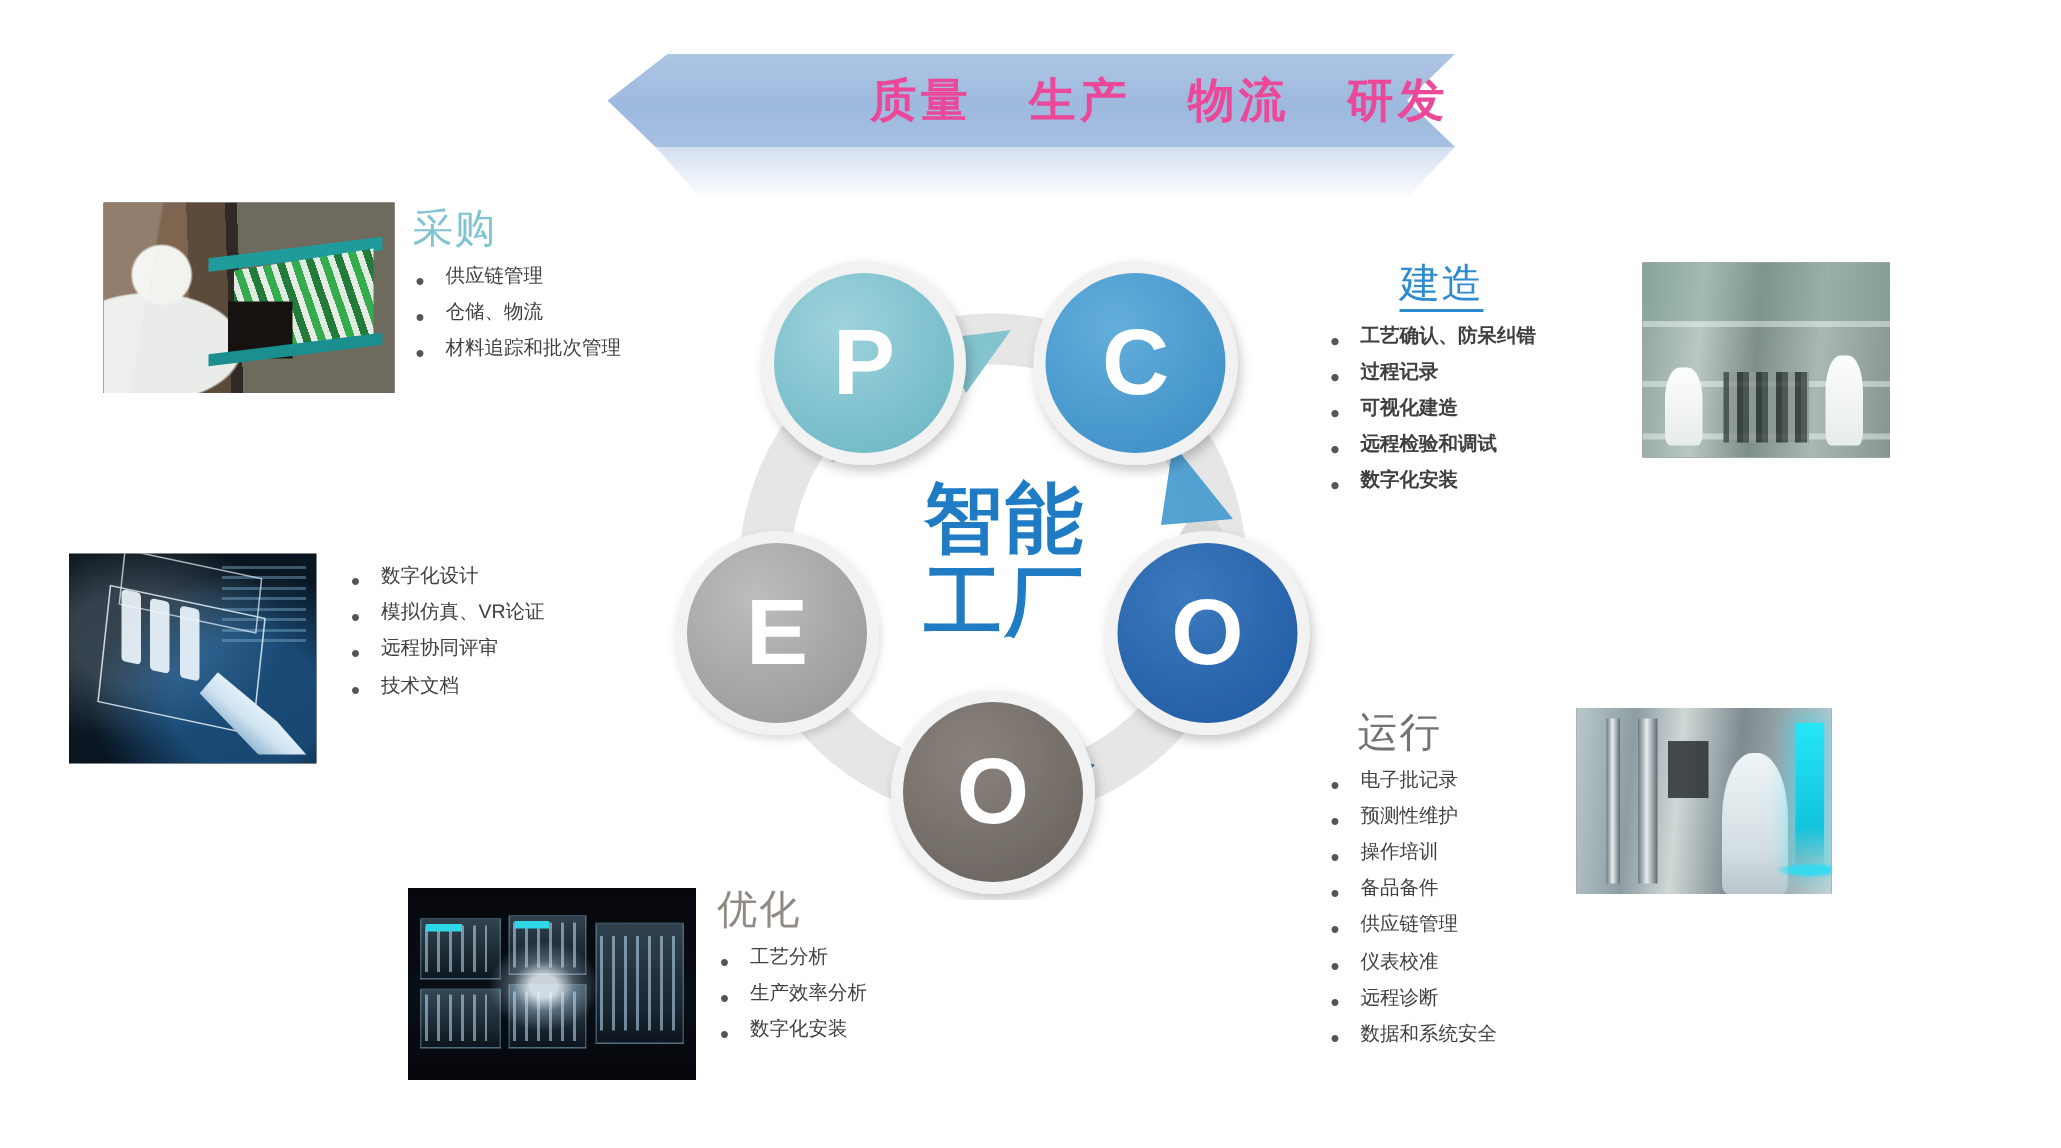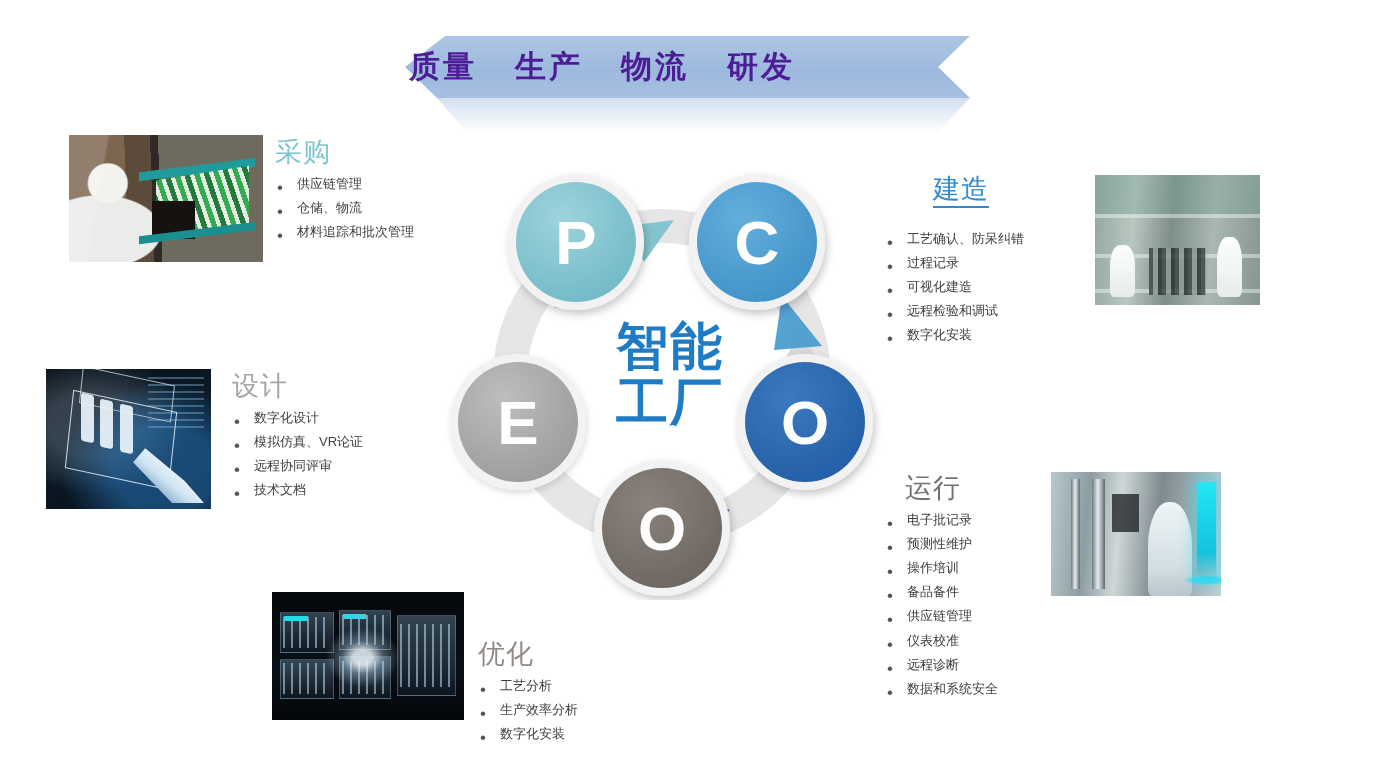--- a/index.html
+++ b/index.html
@@ -19,22 +19,22 @@
     clip-path:polygon(40px 0,565px 0,533px 31px,565px 62px,32px 62px,0 31px);
   }
   #banner-reflection{
     position:absolute;left:0;top:62px;width:565px;height:36px;
     background:linear-gradient(180deg,rgba(174,198,228,.55) 0%,rgba(174,198,228,0) 100%);
     -webkit-clip-path:polygon(32px 0,565px 0,533px 34px,62px 34px);
     clip-path:polygon(32px 0,565px 0,533px 34px,62px 34px);
   }
   #banner-text{
     position:absolute;left:0;top:0;width:565px;height:62px;
-    display:flex;align-items:center;justify-content:flex-start;gap:30px;
-    color:#4c1d95;font-size:31px;font-weight:bold;letter-spacing:3px;
+    display:flex;align-items:center;justify-content:flex-end;gap:30px;
+    color:#ec4899;font-size:31px;font-weight:bold;letter-spacing:3px;
     white-space:nowrap;
   }
   #banner-text span{padding:0 4px;}
 
   
   #cycle{position:absolute;left:430px;top:150px;width:470px;height:450px;}
   #cycle svg{display:block;}
 
   
   #center-label{
@@ -319,52 +319,51 @@
   <div class="photo" id="photo-design" style="left:46px;top:369px;width:165px;height:140px;">
     <div class="ph-inner"></div>
     <div class="code"></div>
     <div class="cad"></div>
     <div class="v1"></div>
       <div class="v2"></div>
       <div class="v3"></div>
     <div class="arm"></div>
   </div>
   <div class="block" id="block-design" style="left:232px;top:372px;">
-    <h3 style="color:#a6a6a6;">设计</h3>
     <ul>
       <li>数字化设计</li>
       <li>模拟仿真、VR论证</li>
       <li>远程协同评审</li>
       <li>技术文档</li>
     </ul>
   </div>
 
   <div class="photo" id="photo-optimize" style="left:272px;top:592px;width:192px;height:128px;">
     <div class="ph-inner"></div>
     <div class="scr s1"></div>
       <div class="scr s2"></div>
       <div class="scr s3"></div>
     <div class="scr s4"></div>
       <div class="scr s5"></div>
     <div class="cyan"></div>
       <div class="cyan2"></div>
       <div class="blob"></div>
   </div>
   <div class="block" id="block-optimize" style="left:478px;top:592px;">
-    <h3 style="color:#908a84;margin-top:48px;">优化</h3>
+    <h3 style="color:#908a84;">优化</h3>
     <ul>
       <li>工艺分析</li>
       <li>生产效率分析</li>
       <li>数字化安装</li>
     </ul>
   </div>
 
   <div class="block" id="block-build" style="left:885px;top:175px;">
     <h3 class="underline" style="color:#2e8bd0;">建造</h3>
-    <ul style="margin-top:15px;">
+    <ul style="margin-top:0;font-weight:bold;">
       <li>工艺确认、防呆纠错</li>
       <li>过程记录</li>
       <li>可视化建造</li>
       <li>远程检验和调试</li>
       <li>数字化安装</li>
     </ul>
   </div>
   <div class="photo" id="photo-build" style="left:1095px;top:175px;width:165px;height:130px;">
     <div class="ph-inner"></div>
     <div class="band b1"></div>

